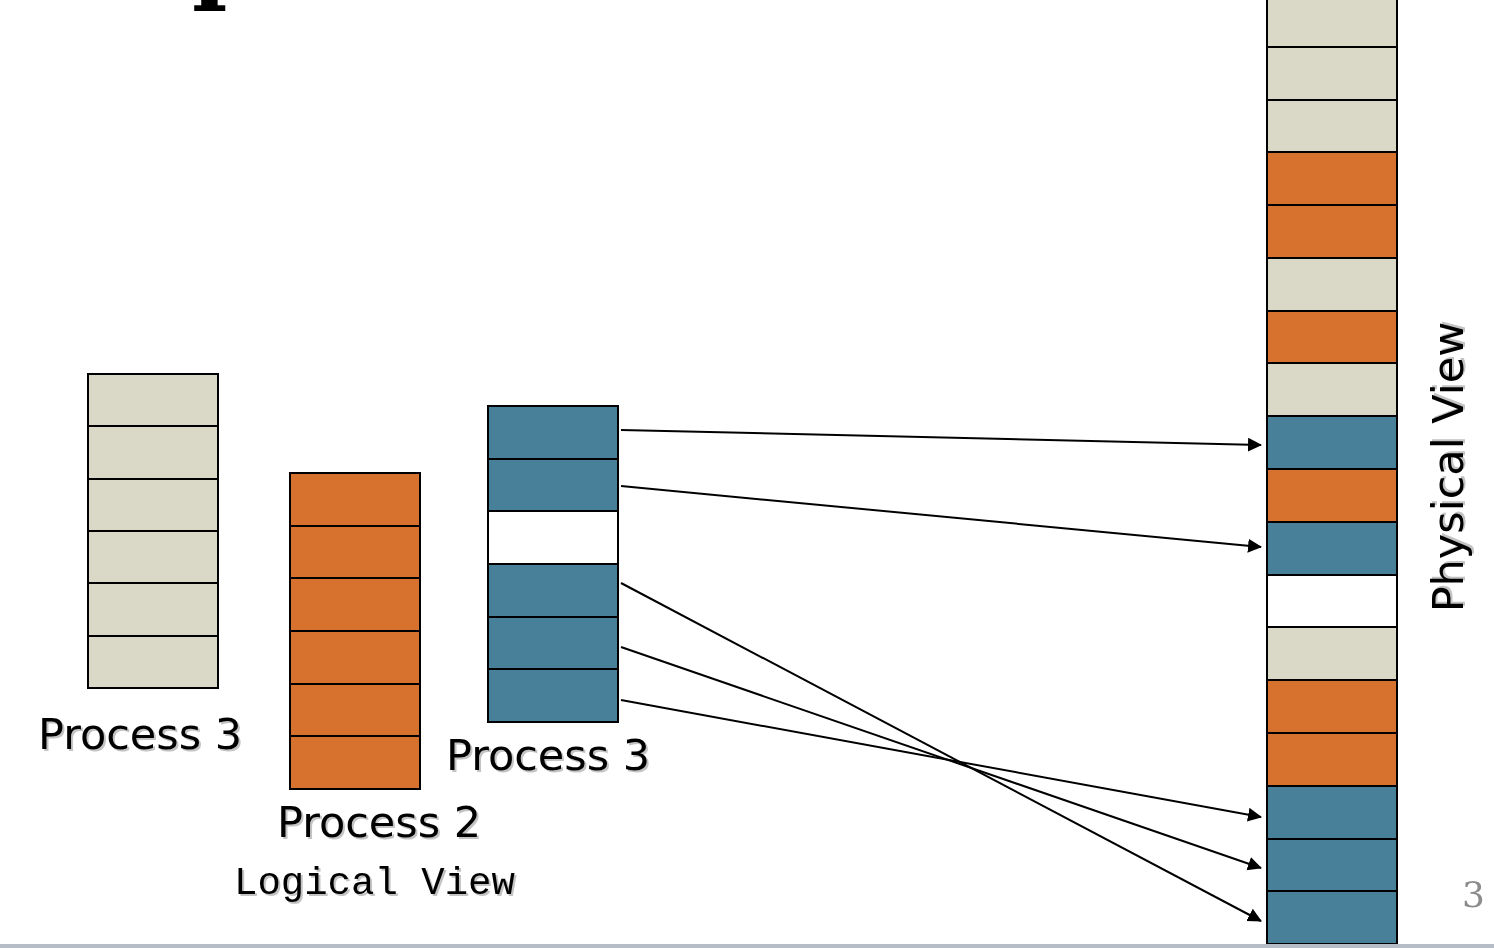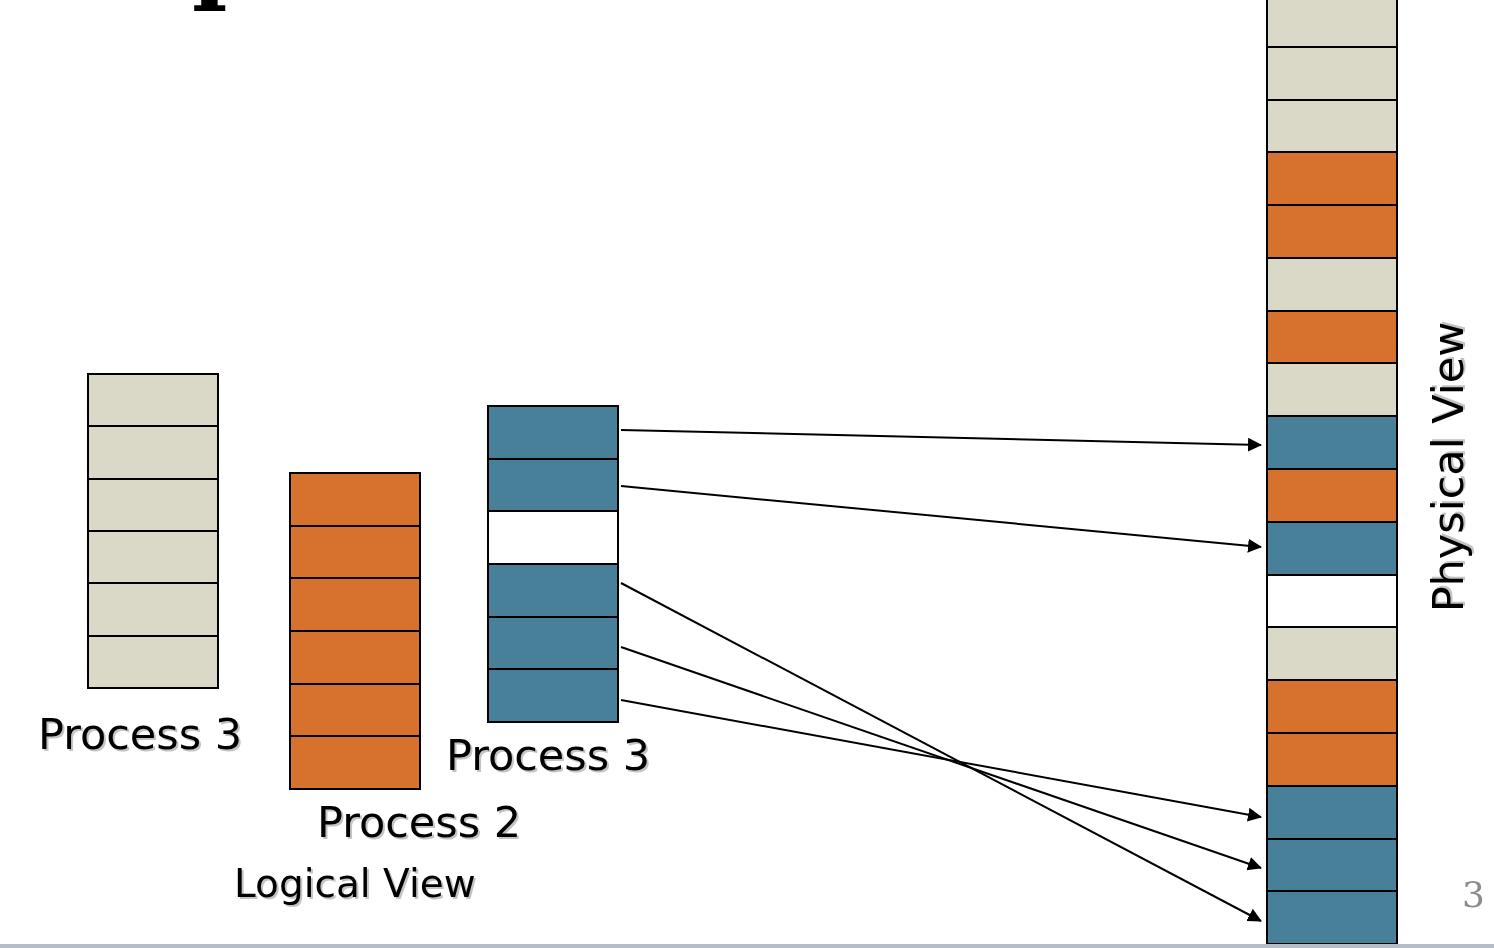--- a/index.html
+++ b/index.html
@@ -33,23 +33,23 @@
   
   .slide-label {
     position: absolute;
     color: #000;
     font-size: 43px;
     white-space: nowrap;
     text-shadow: 2px 2px 0 #c4c4c4;
     line-height: 1.05;
   }
   #process1-label { left: 38px;  top: 712px; }
-  #process2-label { left: 277px; top: 800px; margin-left: 40px; }
+  #process2-label { left: 277px; top: 800px; }
   #process3-label { left: 446px; top: 733px; }
-  #logical-view-label { left: 234px; top: 864px; font-size: 39px; }
+  #logical-view-label { left: 234px; top: 864px; font-size: 39px; font-family: Liberation Mono, monospace; }
   #physical-view-label {
     left: 1449px; top: 467px;
     transform: translate(-50%, -50%) rotate(-90deg);
     transform-origin: center;
   }
   #page-number {
     position: absolute;
     left: 1462px; top: 874px;
     font-family: "DejaVu Serif", "Liberation Serif", serif;
     font-size: 36px;

